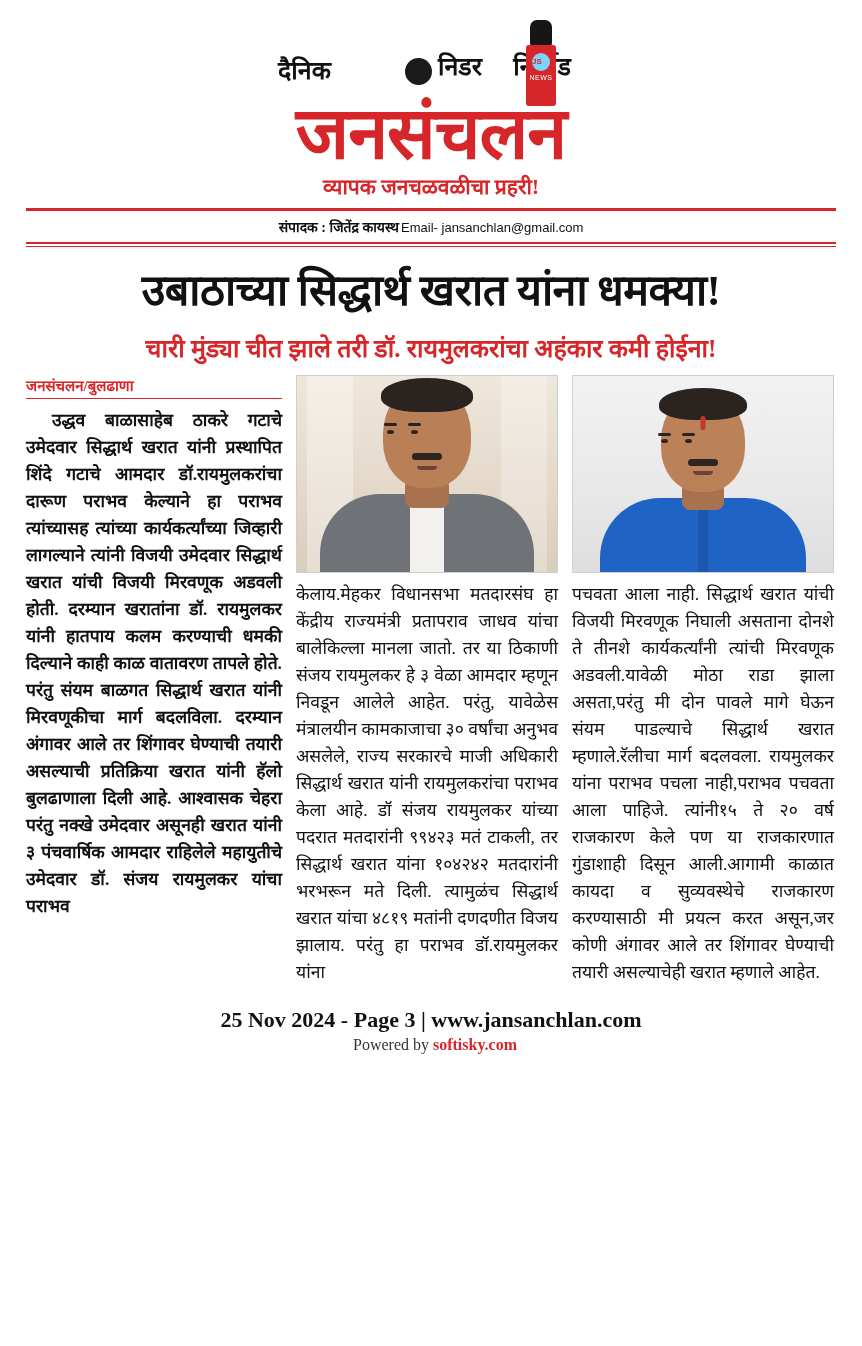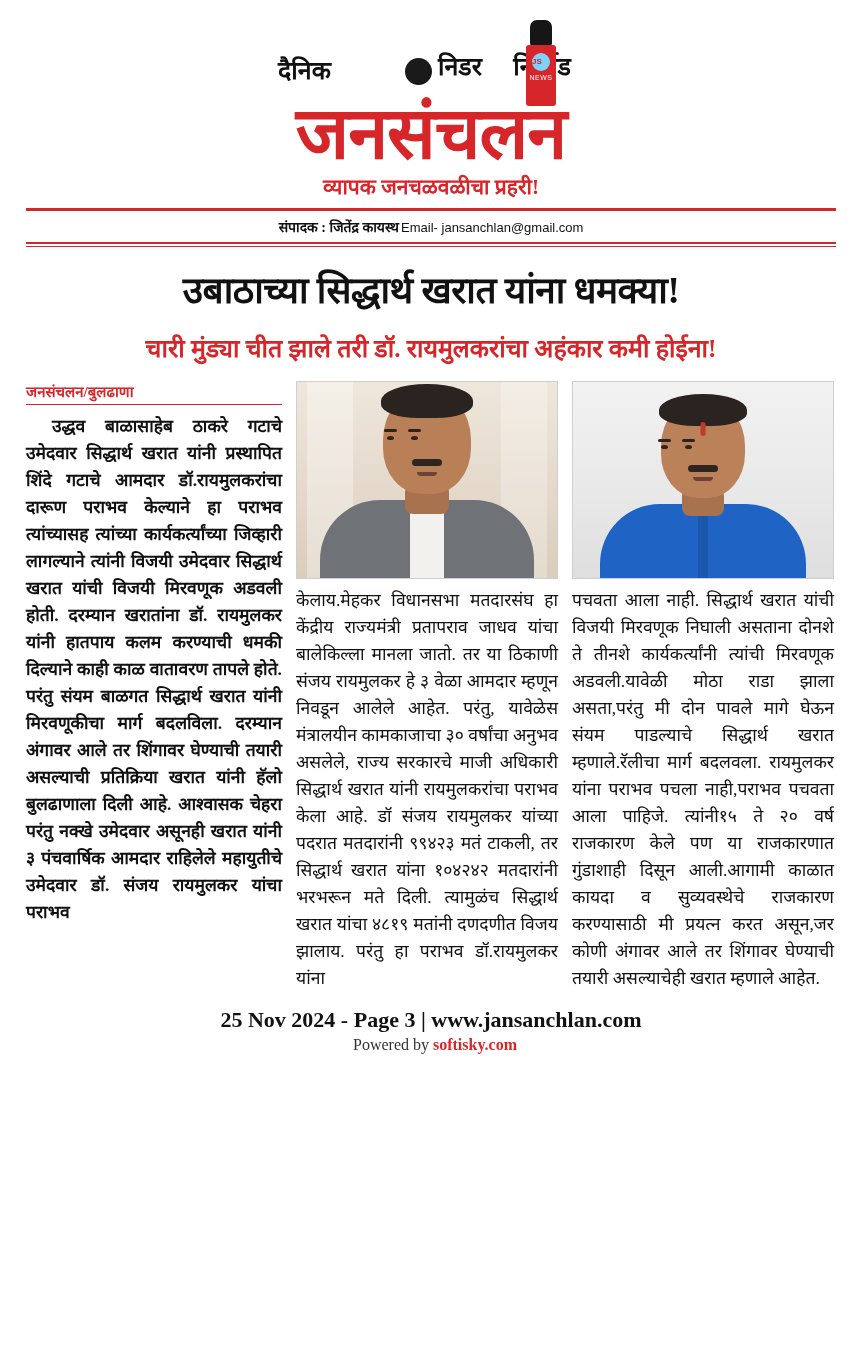--- a/index.html
+++ b/index.html
@@ -153,42 +153,41 @@
     border-top: 2px solid #d6262a;
     border-bottom: 1px solid #d6262a;
     height: 2px;
     margin-bottom: 14px;
   }
 
   
   .headline {
     font-family: "Liberation Serif", serif;
     font-weight: bold;
-    font-size: 37px;
+    font-size: 43px;
     line-height: 52px;
     text-align: center;
     color: #111;
     padding: 4px 0 2px 0;
     letter-spacing: -.5px;
   }
   .subhead {
     font-family: "Liberation Serif", serif;
     font-weight: bold;
     font-size: 25px;
     line-height: 32px;
     text-align: center;
     color: #d6262a;
     padding: 14px 0 10px 0;
   }
 
   
   .content {
     display: flex;
     gap: 14px;
-    margin-top: 6px;
   }
   .col {
     width: 262px;
     flex: 0 0 262px;
   }
   .col1 { width: 256px; flex: 0 0 256px; }
 
   .dateline {
     font-family: "Liberation Serif", serif;
     font-weight: bold;

